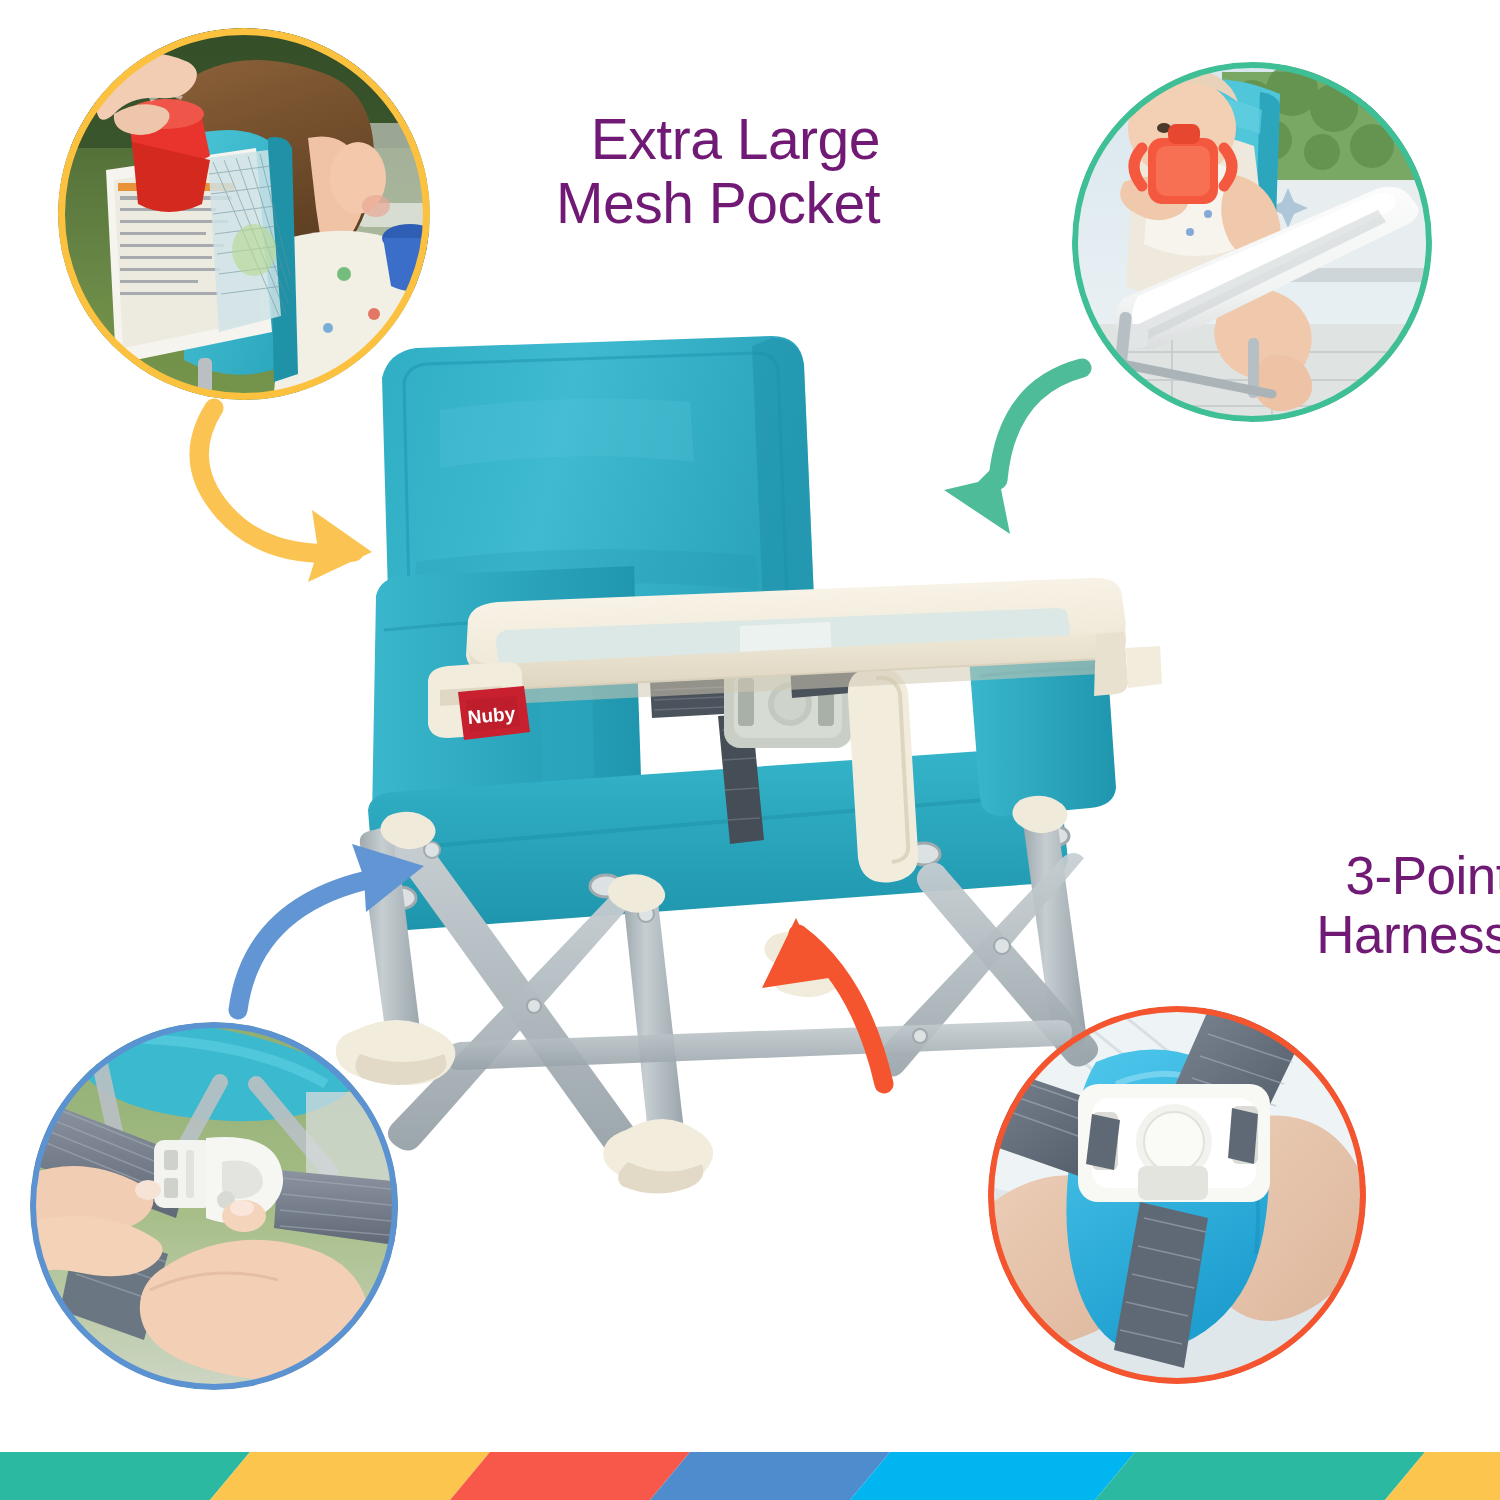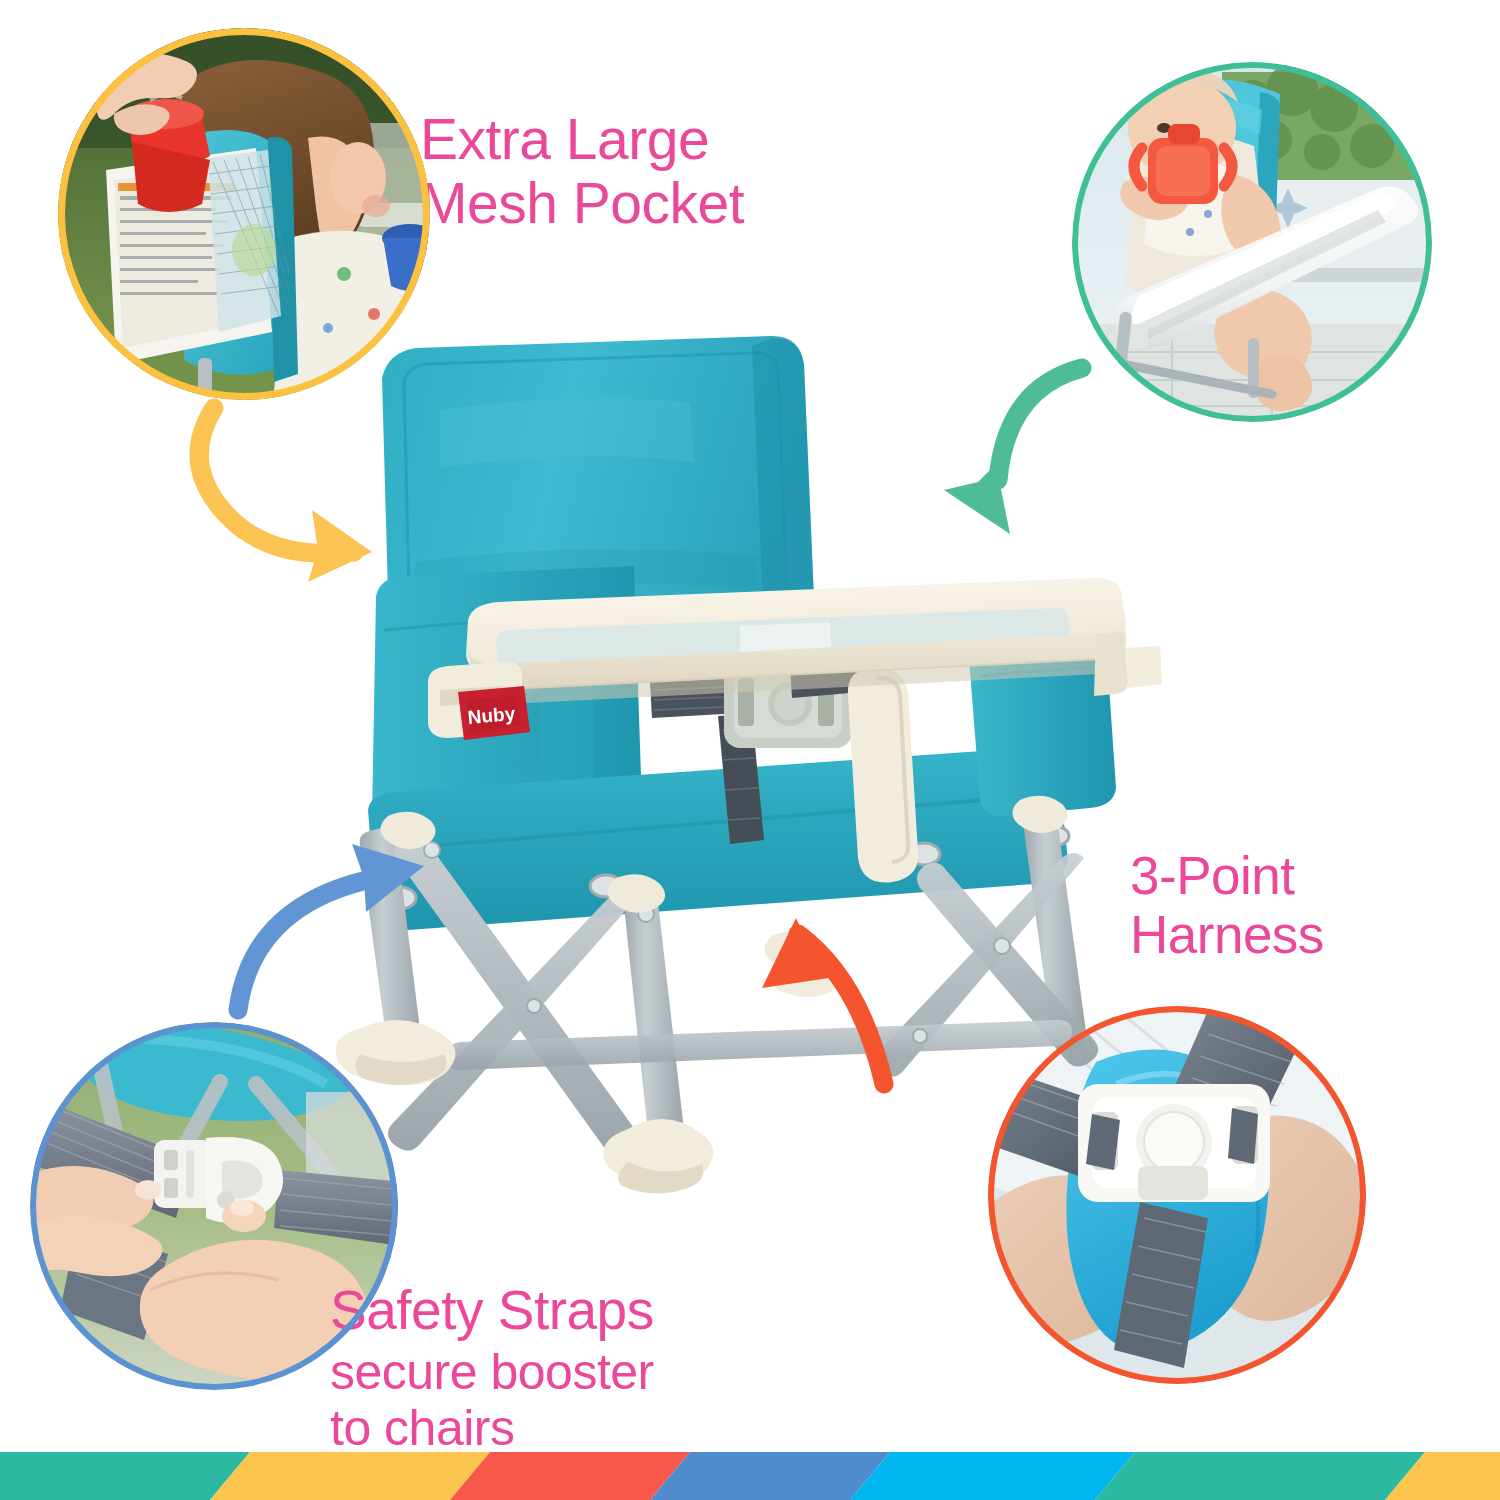--- a/index.html
+++ b/index.html
@@ -30,23 +30,23 @@
   }
   .photo-inner {
     position: absolute; inset: 0;
     border-radius: 50%;
     overflow: hidden;
   }
 
   
   .callout-label {
     position: absolute;
-    color: #ec4899;
+    color: #701a75;
     line-height: 1.12;
-    text-align: left;
+    text-align: right;
     white-space: pre-line;
     letter-spacing: -0.5px;
   }
 
   
   #bottom-bar {
     position: absolute;
     left: 0; bottom: 0;
     width: 1500px; height: 48px;
     overflow: hidden;
@@ -578,25 +578,20 @@
     <path d="M46 58 l-34 70 l80 -12 l-28 -20 z" fill="#F4552E"></path>
   </svg>
 
   <div class="callout-label" style="left:420px; top:108px; width:460px; font-size:57px;">Extra Large
 Mesh Pocket</div>
 
 
   <div class="callout-label" style="left:1130px; top:846px; width:380px; font-size:53px;">3-Point
 Harness</div>
 
-  <div style="position:absolute; left:330px; top:1280px; width:540px; text-align:center;">
-    <div class="callout-label" style="position:static; font-size:55px;">Safety Straps</div>
-    <div class="callout-label" style="position:static; font-size:50px; margin-top:2px;">secure booster
-to chairs</div>
-  </div>
 
   <div id="bottom-bar">
     <svg width="1500" height="48" viewBox="0 0 1500 48">
       <g id="bar-segments">
           <path d="M-40 0 L250 0 L210 48 L-40 48 Z" fill="#2CB9A2"></path>
           <path d="M250 0 L490 0 L450 48 L210 48 Z" fill="#FCC54E"></path>
           <path d="M490 0 L690 0 L650 48 L450 48 Z" fill="#F8584A"></path>
           <path d="M690 0 L890 0 L850 48 L650 48 Z" fill="#4E8CCE"></path>
           <path d="M890 0 L1135 0 L1095 48 L850 48 Z" fill="#00B5F0"></path>
           <path d="M1135 0 L1425 0 L1385 48 L1095 48 Z" fill="#2CB9A2"></path>

